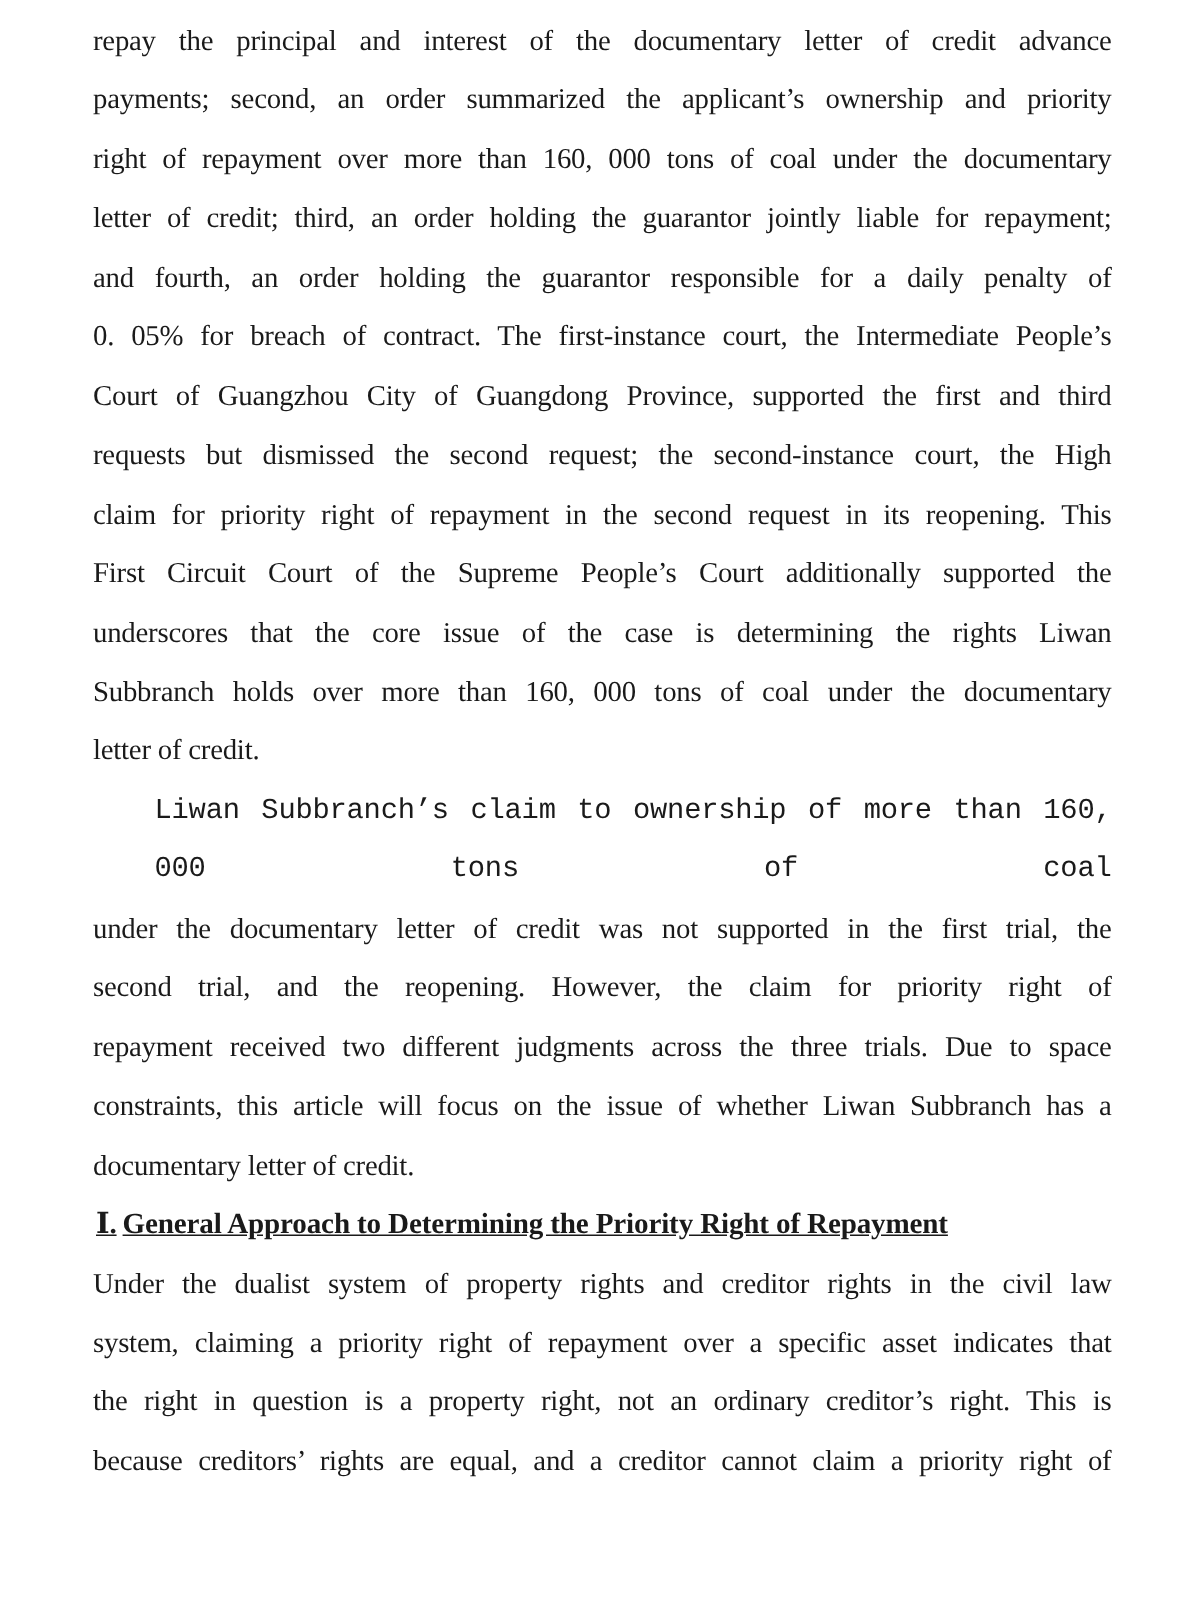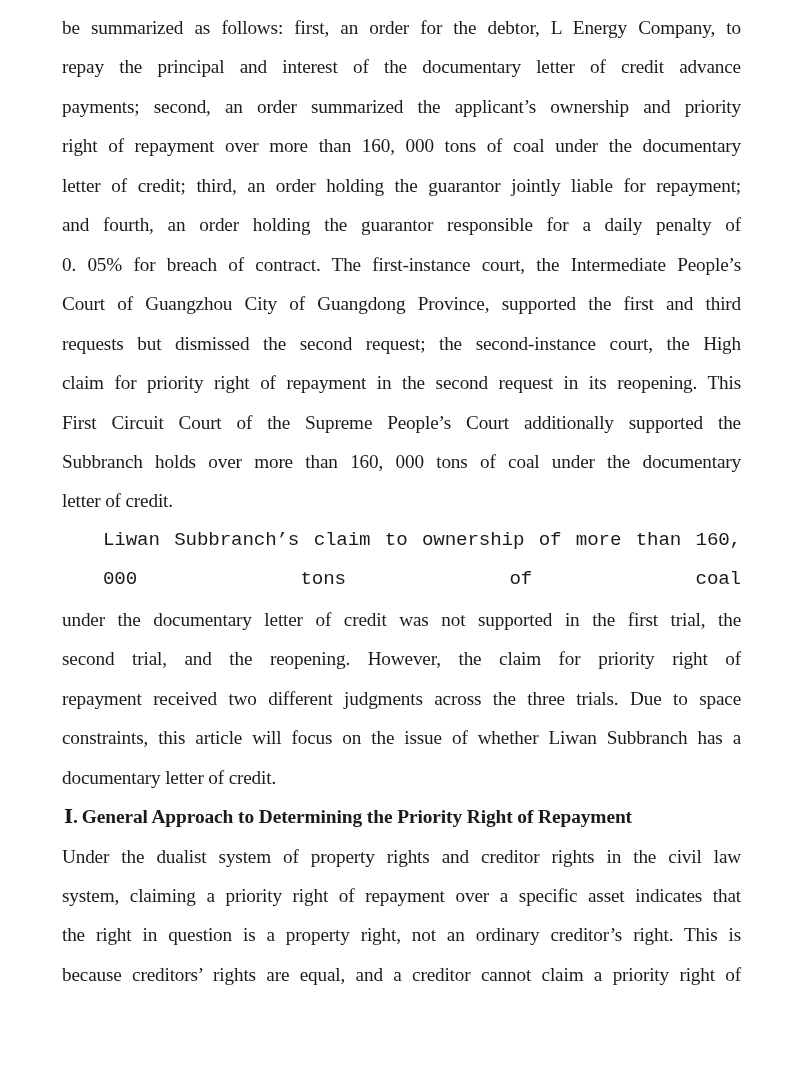--- a/index.html
+++ b/index.html
@@ -31,20 +31,21 @@
       hyphens: none;
     }
     .heading {
       margin: 0;
       font-weight: bold;
       font-size: 19.4px;
       line-height: 39.45px;
       padding-left: 2px;
       letter-spacing: -0.1px;
       white-space: nowrap;
+      text-decoration: underline;
     }
     .heading .num {
       margin-right: 4px;
     }
     .line {
       display: block;
       text-align: justify;
       text-align-last: justify;
       white-space: normal;
     }
@@ -55,31 +56,31 @@
       padding-left: 41px;
       font-family: Liberation Mono, monospace;
     }
   </style>
 </head>
 <body>
 
 <div class="page">
 
   <div class="para">
-    <span class="line">be summarized as follows: first, an order for the debtor, L Energy Company, to</span>
     <span class="line">repay the principal and interest of the documentary letter of credit advance</span>
     <span class="line">payments; second, an order summarized the applicant’s ownership and priority</span>
     <span class="line">right of repayment over more than 160, 000 tons of coal under the documentary</span>
     <span class="line">letter of credit; third, an order holding the guarantor jointly liable for repayment;</span>
     <span class="line">and fourth, an order holding the guarantor responsible for a daily penalty of</span>
     <span class="line">0. 05% for breach of contract. The first-instance court, the Intermediate People’s</span>
     <span class="line">Court of Guangzhou City of Guangdong Province, supported the first and third</span>
     <span class="line">requests but dismissed the second request; the second-instance court, the High</span>
     <span class="line">claim for priority right of repayment in the second request in its reopening. This</span>
     <span class="line">First Circuit Court of the Supreme People’s Court additionally supported the</span>
+    <span class="line">underscores that the core issue of the case is determining the rights Liwan</span>
     <span class="line">Subbranch holds over more than 160, 000 tons of coal under the documentary</span>
     <span class="line last">letter of credit.</span>
   </div>
 
   <div class="para">
     <span class="line indent-first">Liwan Subbranch’s claim to ownership of more than 160, 000 tons of coal</span>
     <span class="line">under the documentary letter of credit was not supported in the first trial, the</span>
     <span class="line">second trial, and the reopening. However, the claim for priority right of</span>
     <span class="line">repayment received two different judgments across the three trials. Due to space</span>
     <span class="line">constraints, this article will focus on the issue of whether Liwan Subbranch has a</span>

